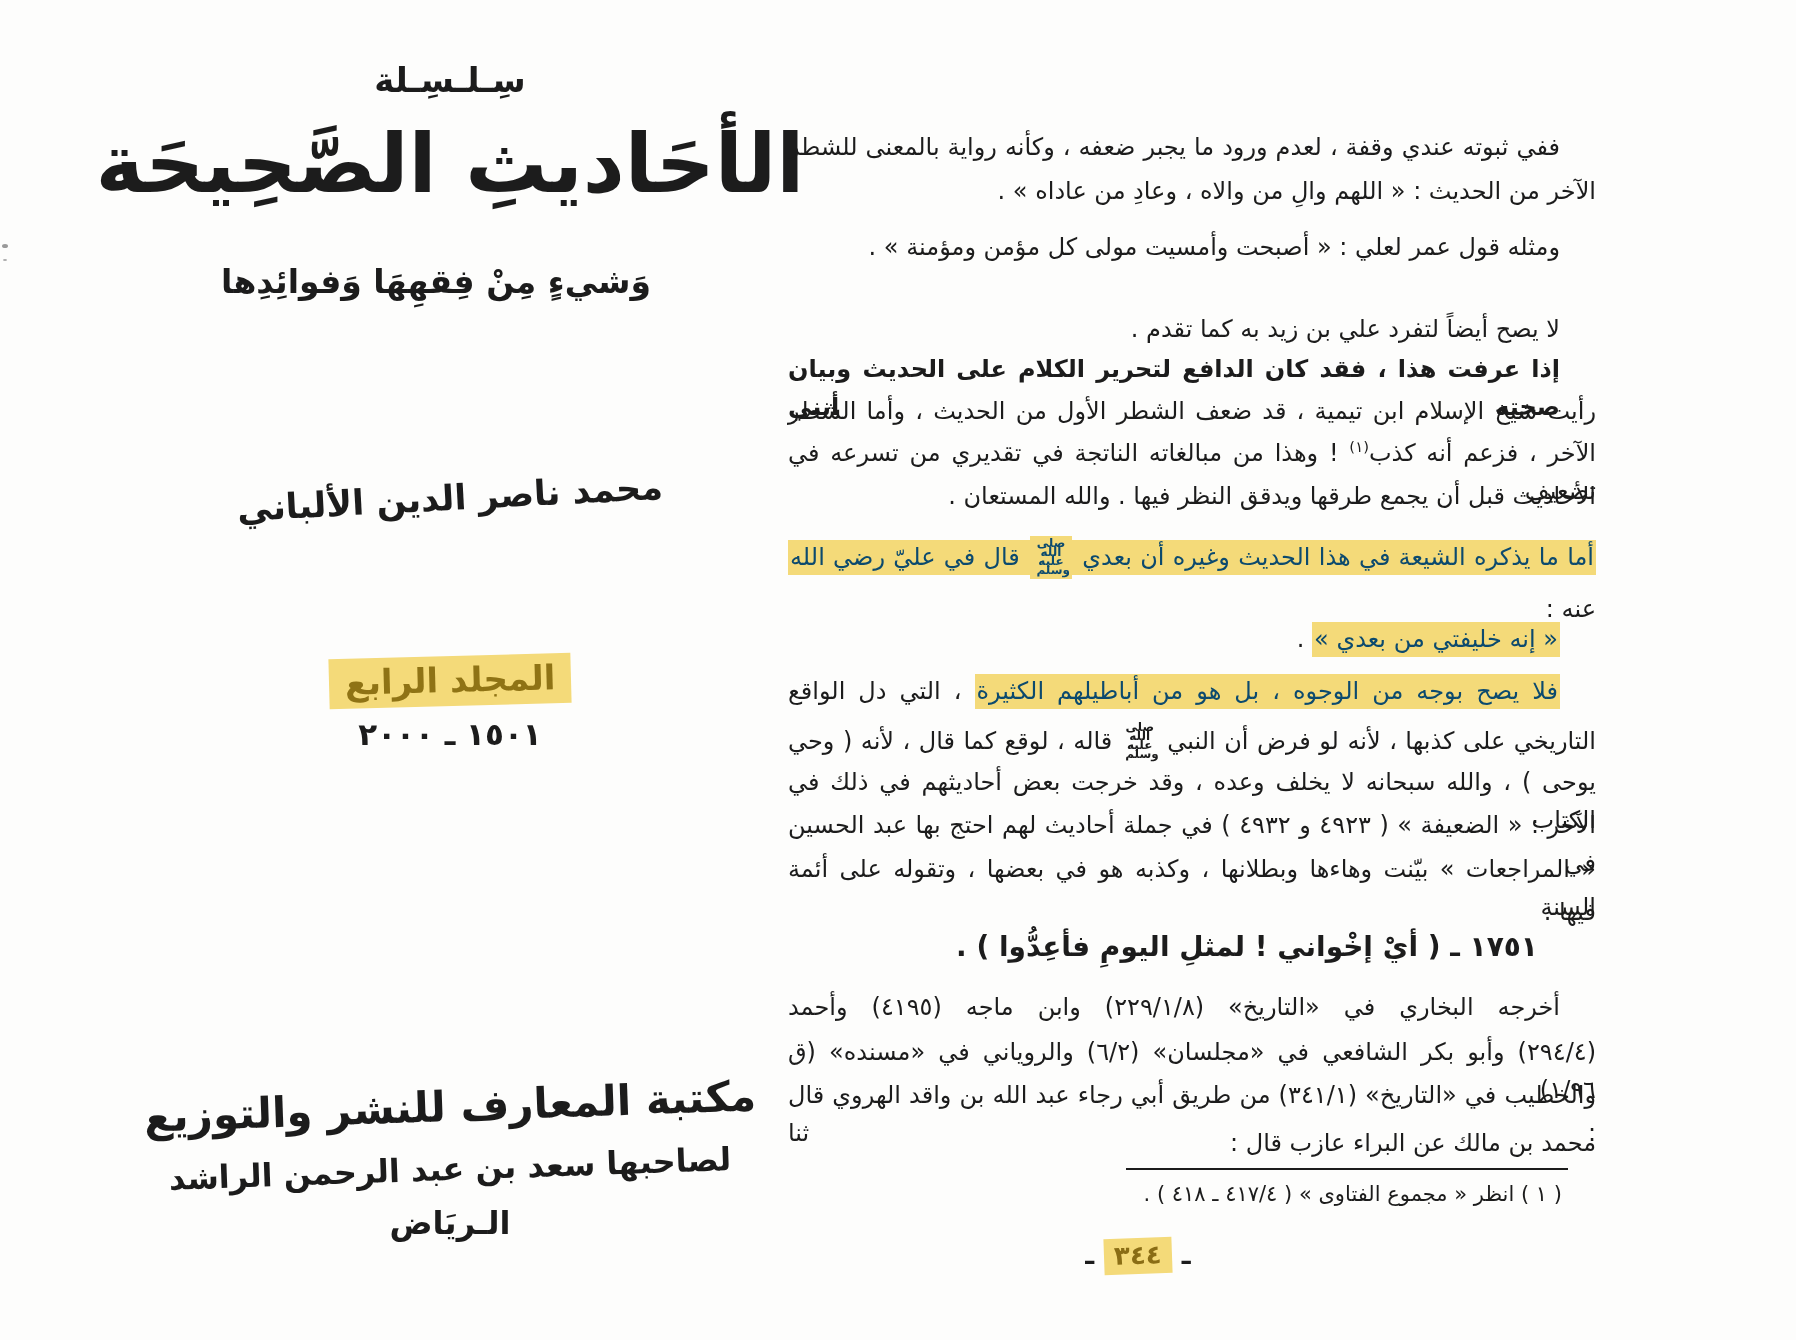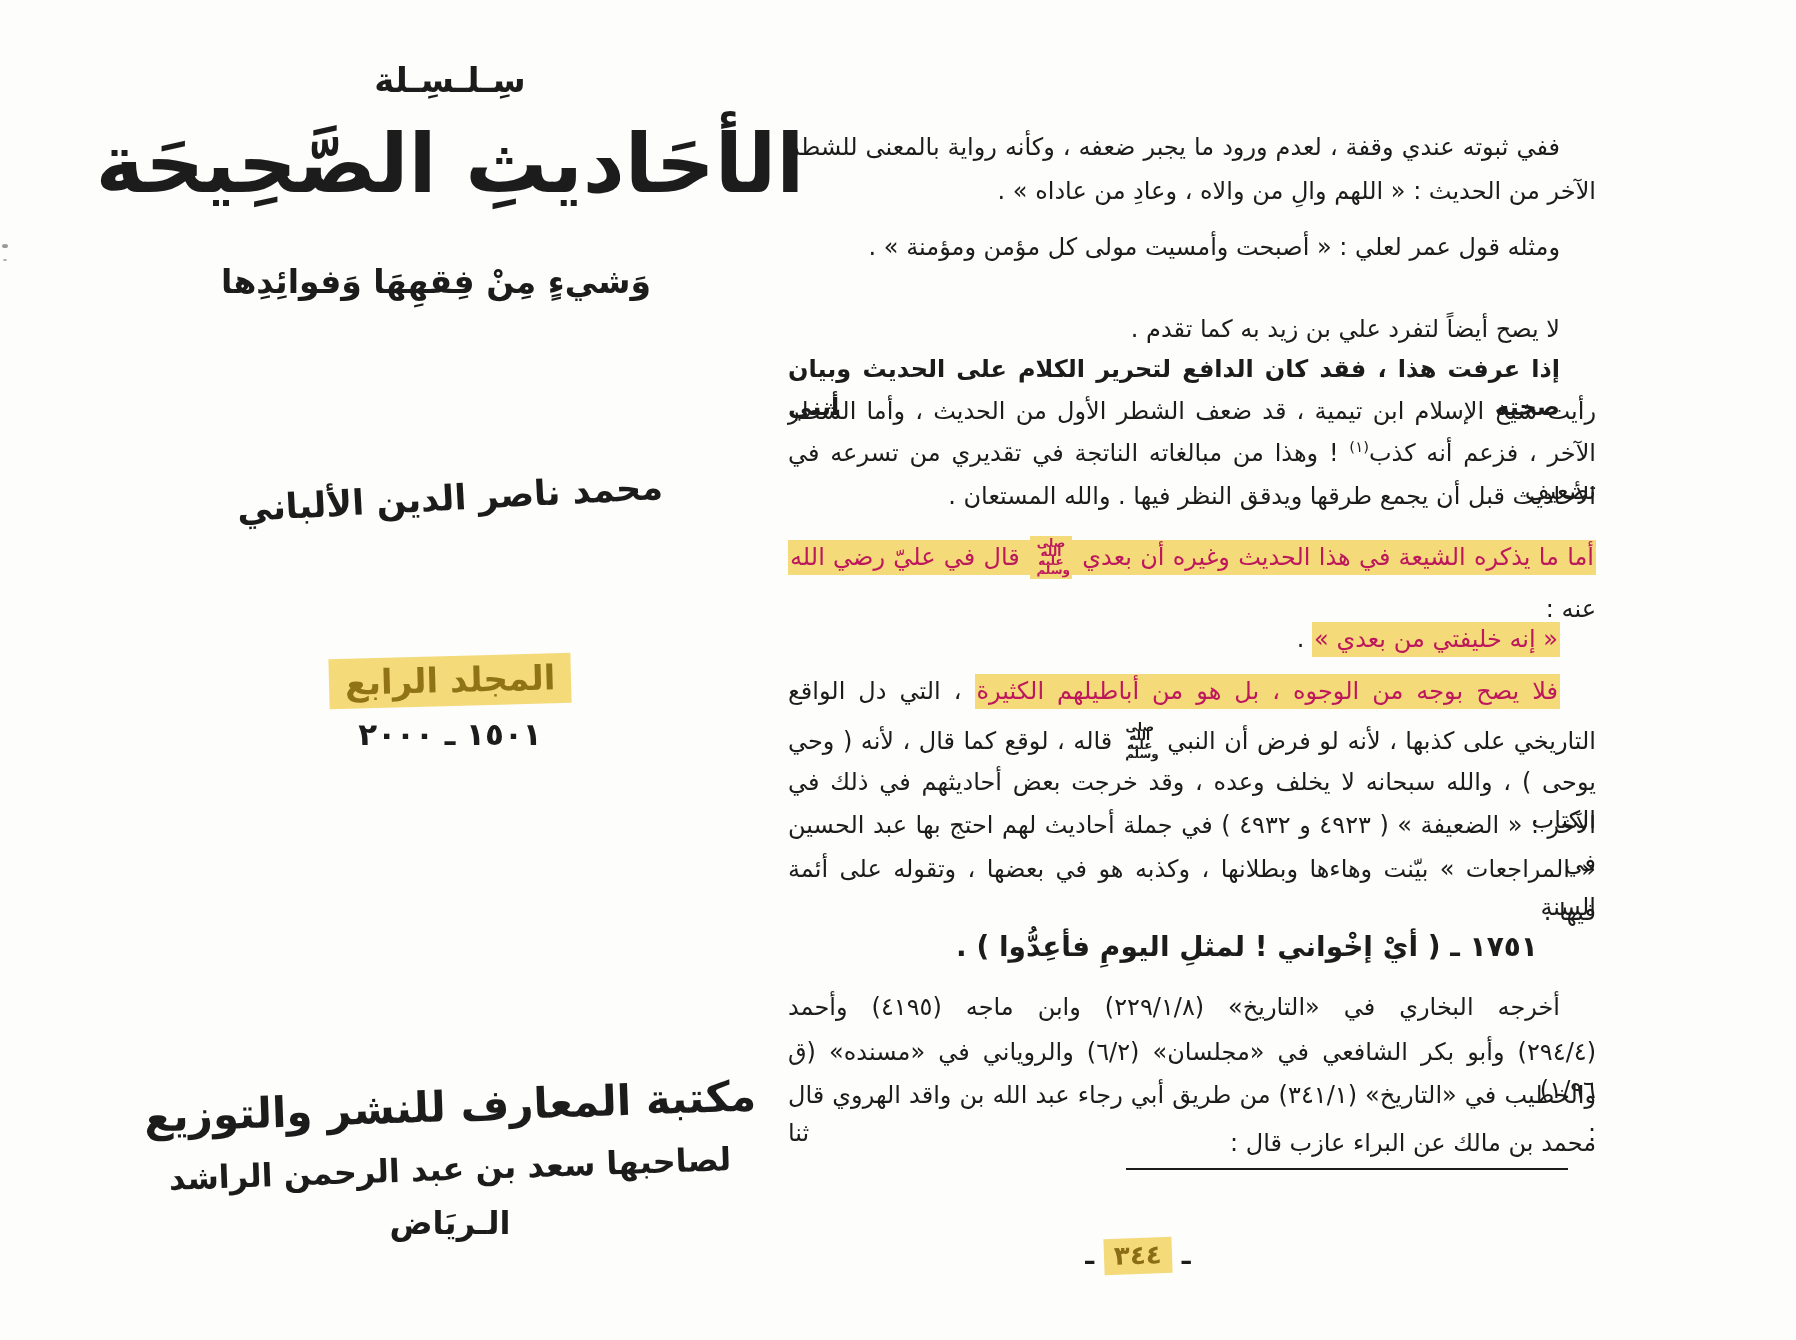--- a/index.html
+++ b/index.html
@@ -22,21 +22,21 @@
   .pub3{top:1204px;font-size:32px;font-weight:bold;letter-spacing:4px;}
   .artifact{position:absolute;left:2px;top:244px;width:6px;height:4px;background:#9a9a9a;border-radius:50%;
             box-shadow:0 14px 0 -1px #ababab, 2px 26px 0 -2px #c0c0c0, -1px -230px 0 -2px #d5d5d5;}
   
   #rpage{position:absolute;left:788px;top:0;width:808px;height:1064px;}
   .line{position:absolute;left:0;right:0;direction:rtl;font-size:24px;line-height:38px;color:#1c1c1c;}
   .line.justify{text-align:justify;text-align-last:justify;}
   .line.right{text-align:right;}
   .line.center{text-align:center;}
   .line.heading{font-size:28px;font-weight:bold;padding-left:110px;}
-  .hl{background:#f4da79;color:#be185d;padding:3px 2px 4px;}
+  .hl{background:#f4da79;color:#0c4a6e;padding:3px 2px 4px;}
   sup{font-size:0.62em;vertical-align:super;line-height:0;}
   .saw{display:inline-block;width:38px;font-size:12px;line-height:9px;text-align:center;
        vertical-align:-9px;font-weight:bold;white-space:normal;}
   .footnote-rule{position:absolute;top:1168px;right:28px;width:442px;border-top:2.5px solid #1c1c1c;}
   .footnote{position:absolute;top:1182px;right:34px;direction:rtl;font-size:21px;text-align:right;}
   .pagenum{position:absolute;top:1238px;left:250px;width:200px;text-align:center;direction:rtl;
            font-size:26px;font-weight:bold;}
   .pagenum .dash{letter-spacing:0;padding:0 10px;}
   .page-hl{display:inline-block;background:#f4da79;color:#8a6d15;padding:2px 10px 4px;transform:rotate(-2deg);}
 </style>
@@ -79,16 +79,17 @@
         <div class="line justify" style="top: 806px;"><span>الآخر : « الضعيفة » ( ٤٩٢٣ و ٤٩٣٢ ) في جملة أحاديث لهم احتج بها عبد الحسين في</span></div>
         <div class="line justify" style="top: 850px;"><span>« المراجعات » بيّنت وهاءها وبطلانها ، وكذبه هو في بعضها ، وتقوله على أئمة السنة</span></div>
         <div class="line right" style="top: 893px;"><span>فيها .</span></div>
         <div class="line center heading" style="top: 928px;"><span>١٧٥١ ـ ( أيْ إخْواني ! لمثلِ اليومِ فأعِدُّوا ) .</span></div>
         <div class="line justify" style="top: 988px; padding-right: 36px;"><span>أخرجه البخاري في «التاريخ» (٢٢٩/١/٨) وابن ماجه (٤١٩٥) وأحمد</span></div>
         <div class="line justify" style="top: 1033px;"><span>(٢٩٤/٤) وأبو بكر الشافعي في «مجلسان» (٦/٢) والروياني في «مسنده» (ق ١/٩٦)</span></div>
         <div class="line justify" style="top: 1076px;"><span>والخطيب في «التاريخ» (٣٤١/١) من طريق أبي رجاء عبد الله بن واقد الهروي قال : ثنا</span></div>
         <div class="line right" style="top: 1124px;"><span>محمد بن مالك عن البراء عازب قال :</span></div>
       </div>
     <div class="footnote-rule"></div>
+    <div class="footnote">( ١ ) انظر « مجموع الفتاوى » ( ٤١٧/٤ ـ ٤١٨ ) .</div>
     <div class="pagenum"><span class="dash">ـ</span><span class="page-hl">٣٤٤</span><span class="dash">ـ</span></div>
   </section>
 
 </div>
 
 </body></html>

